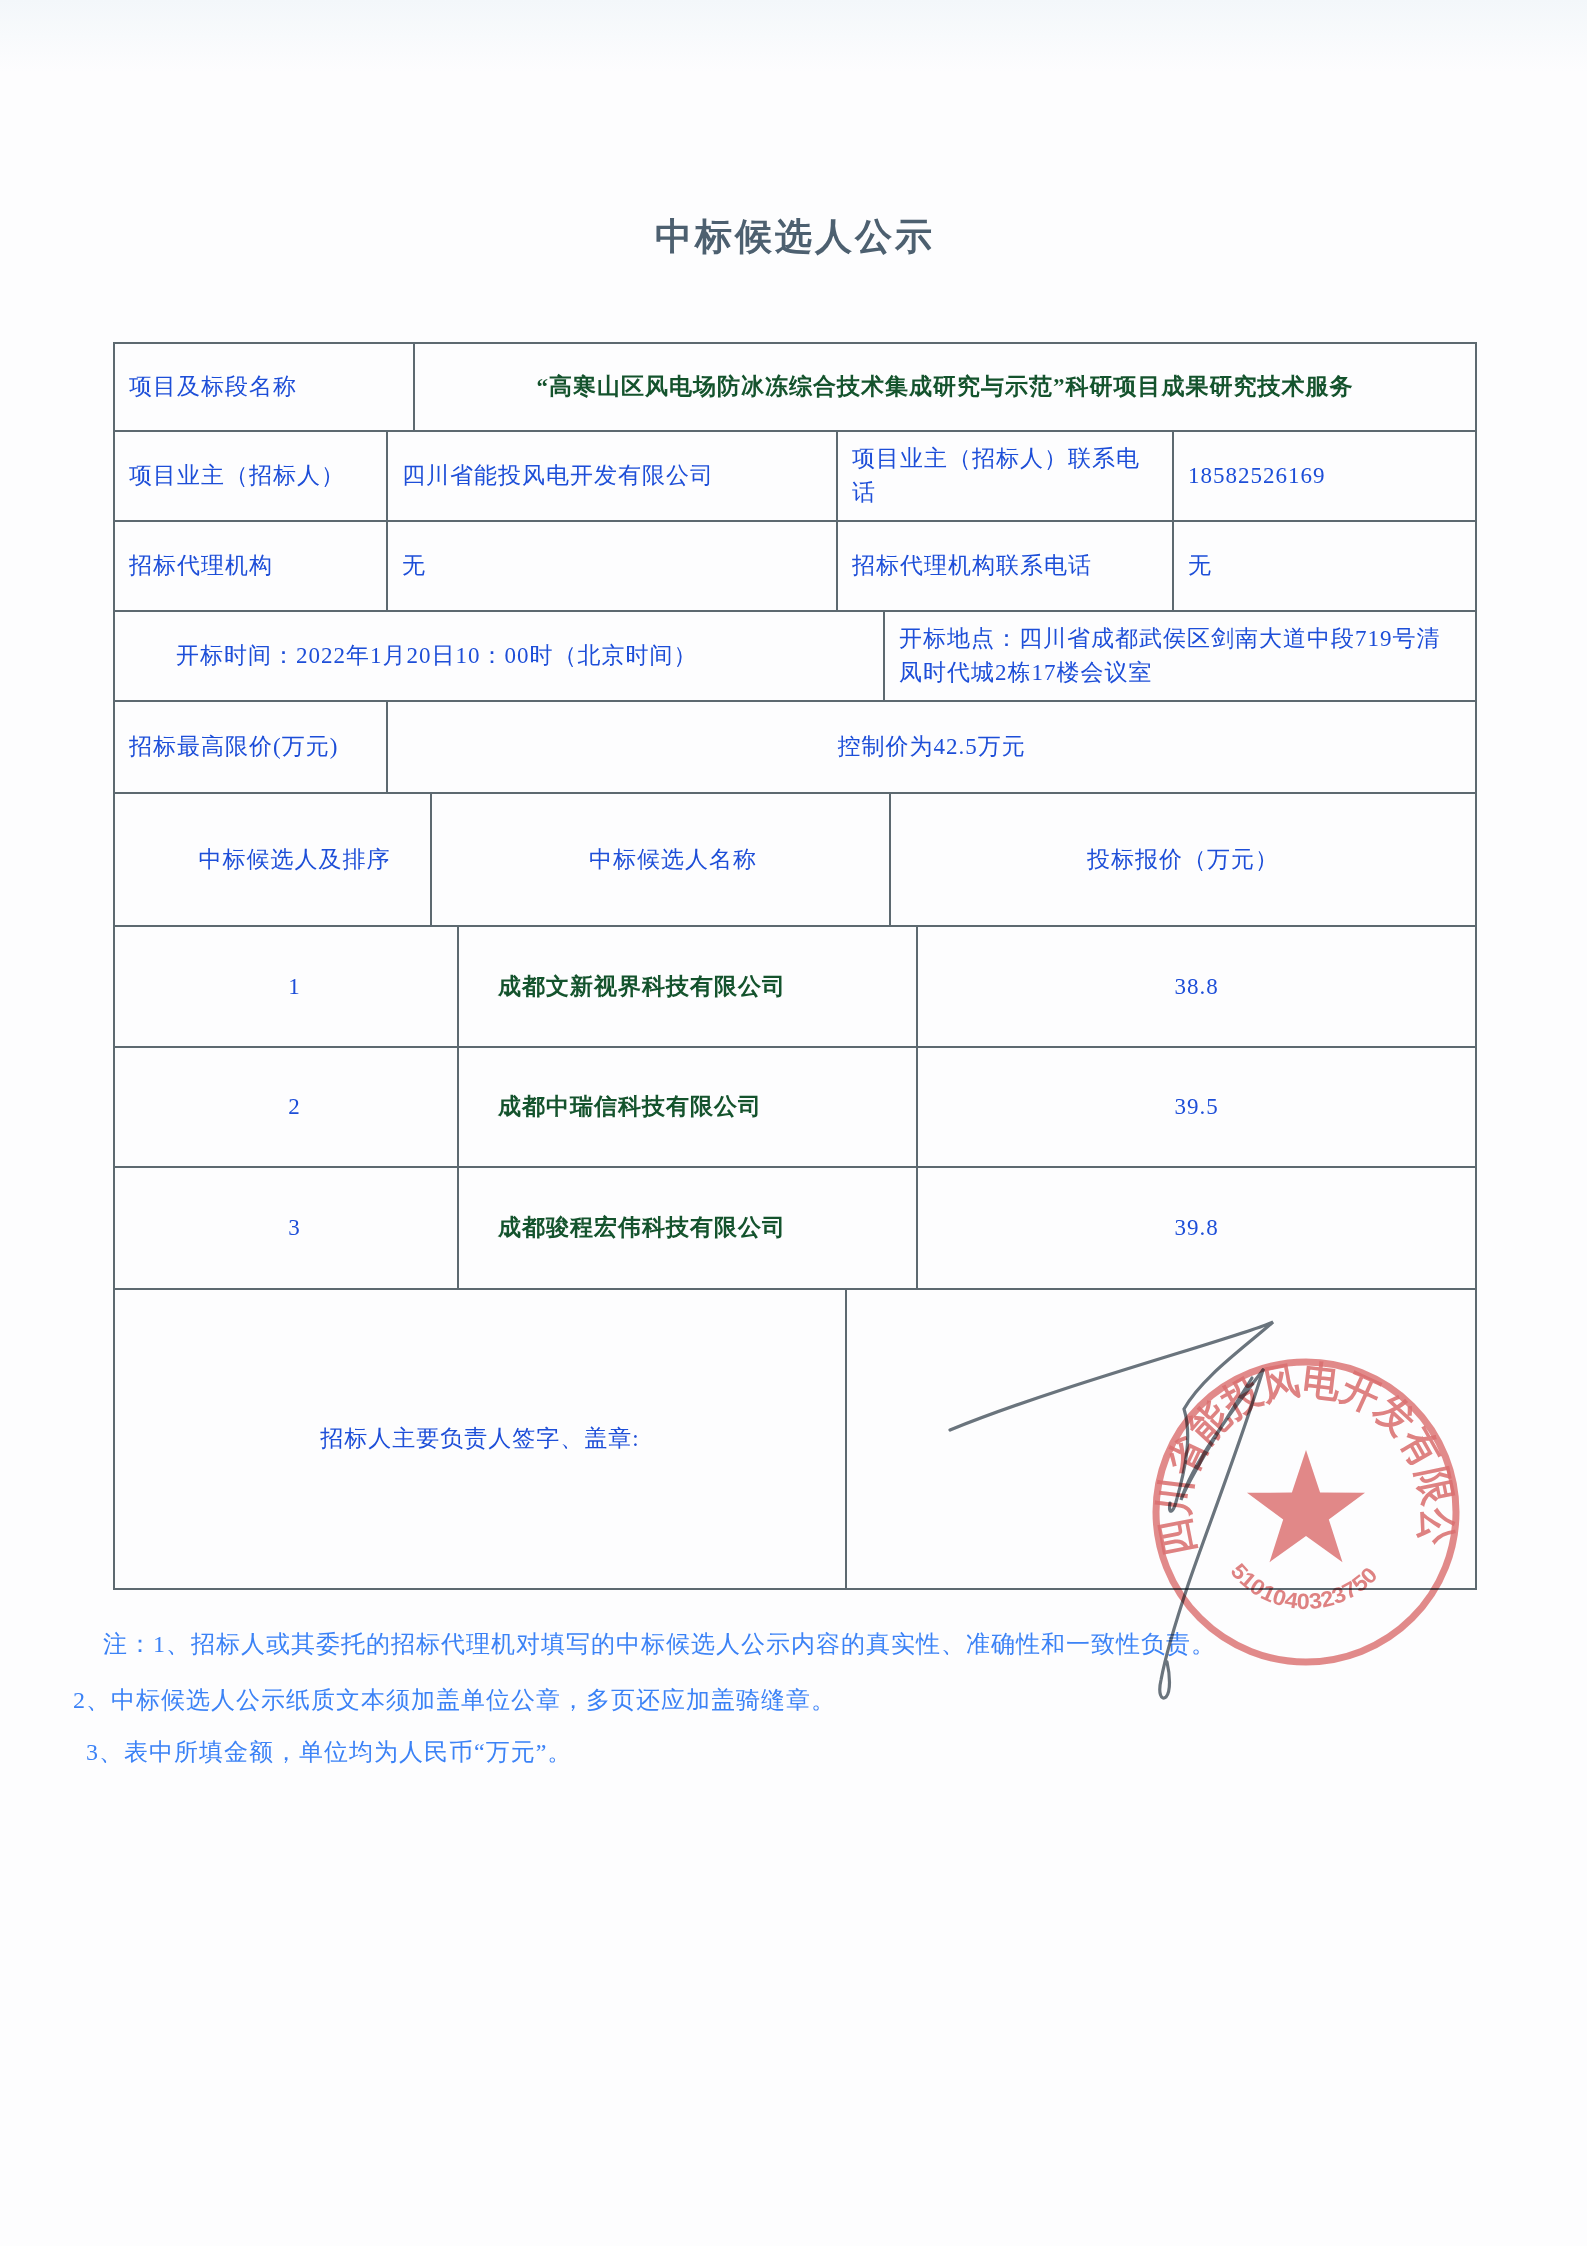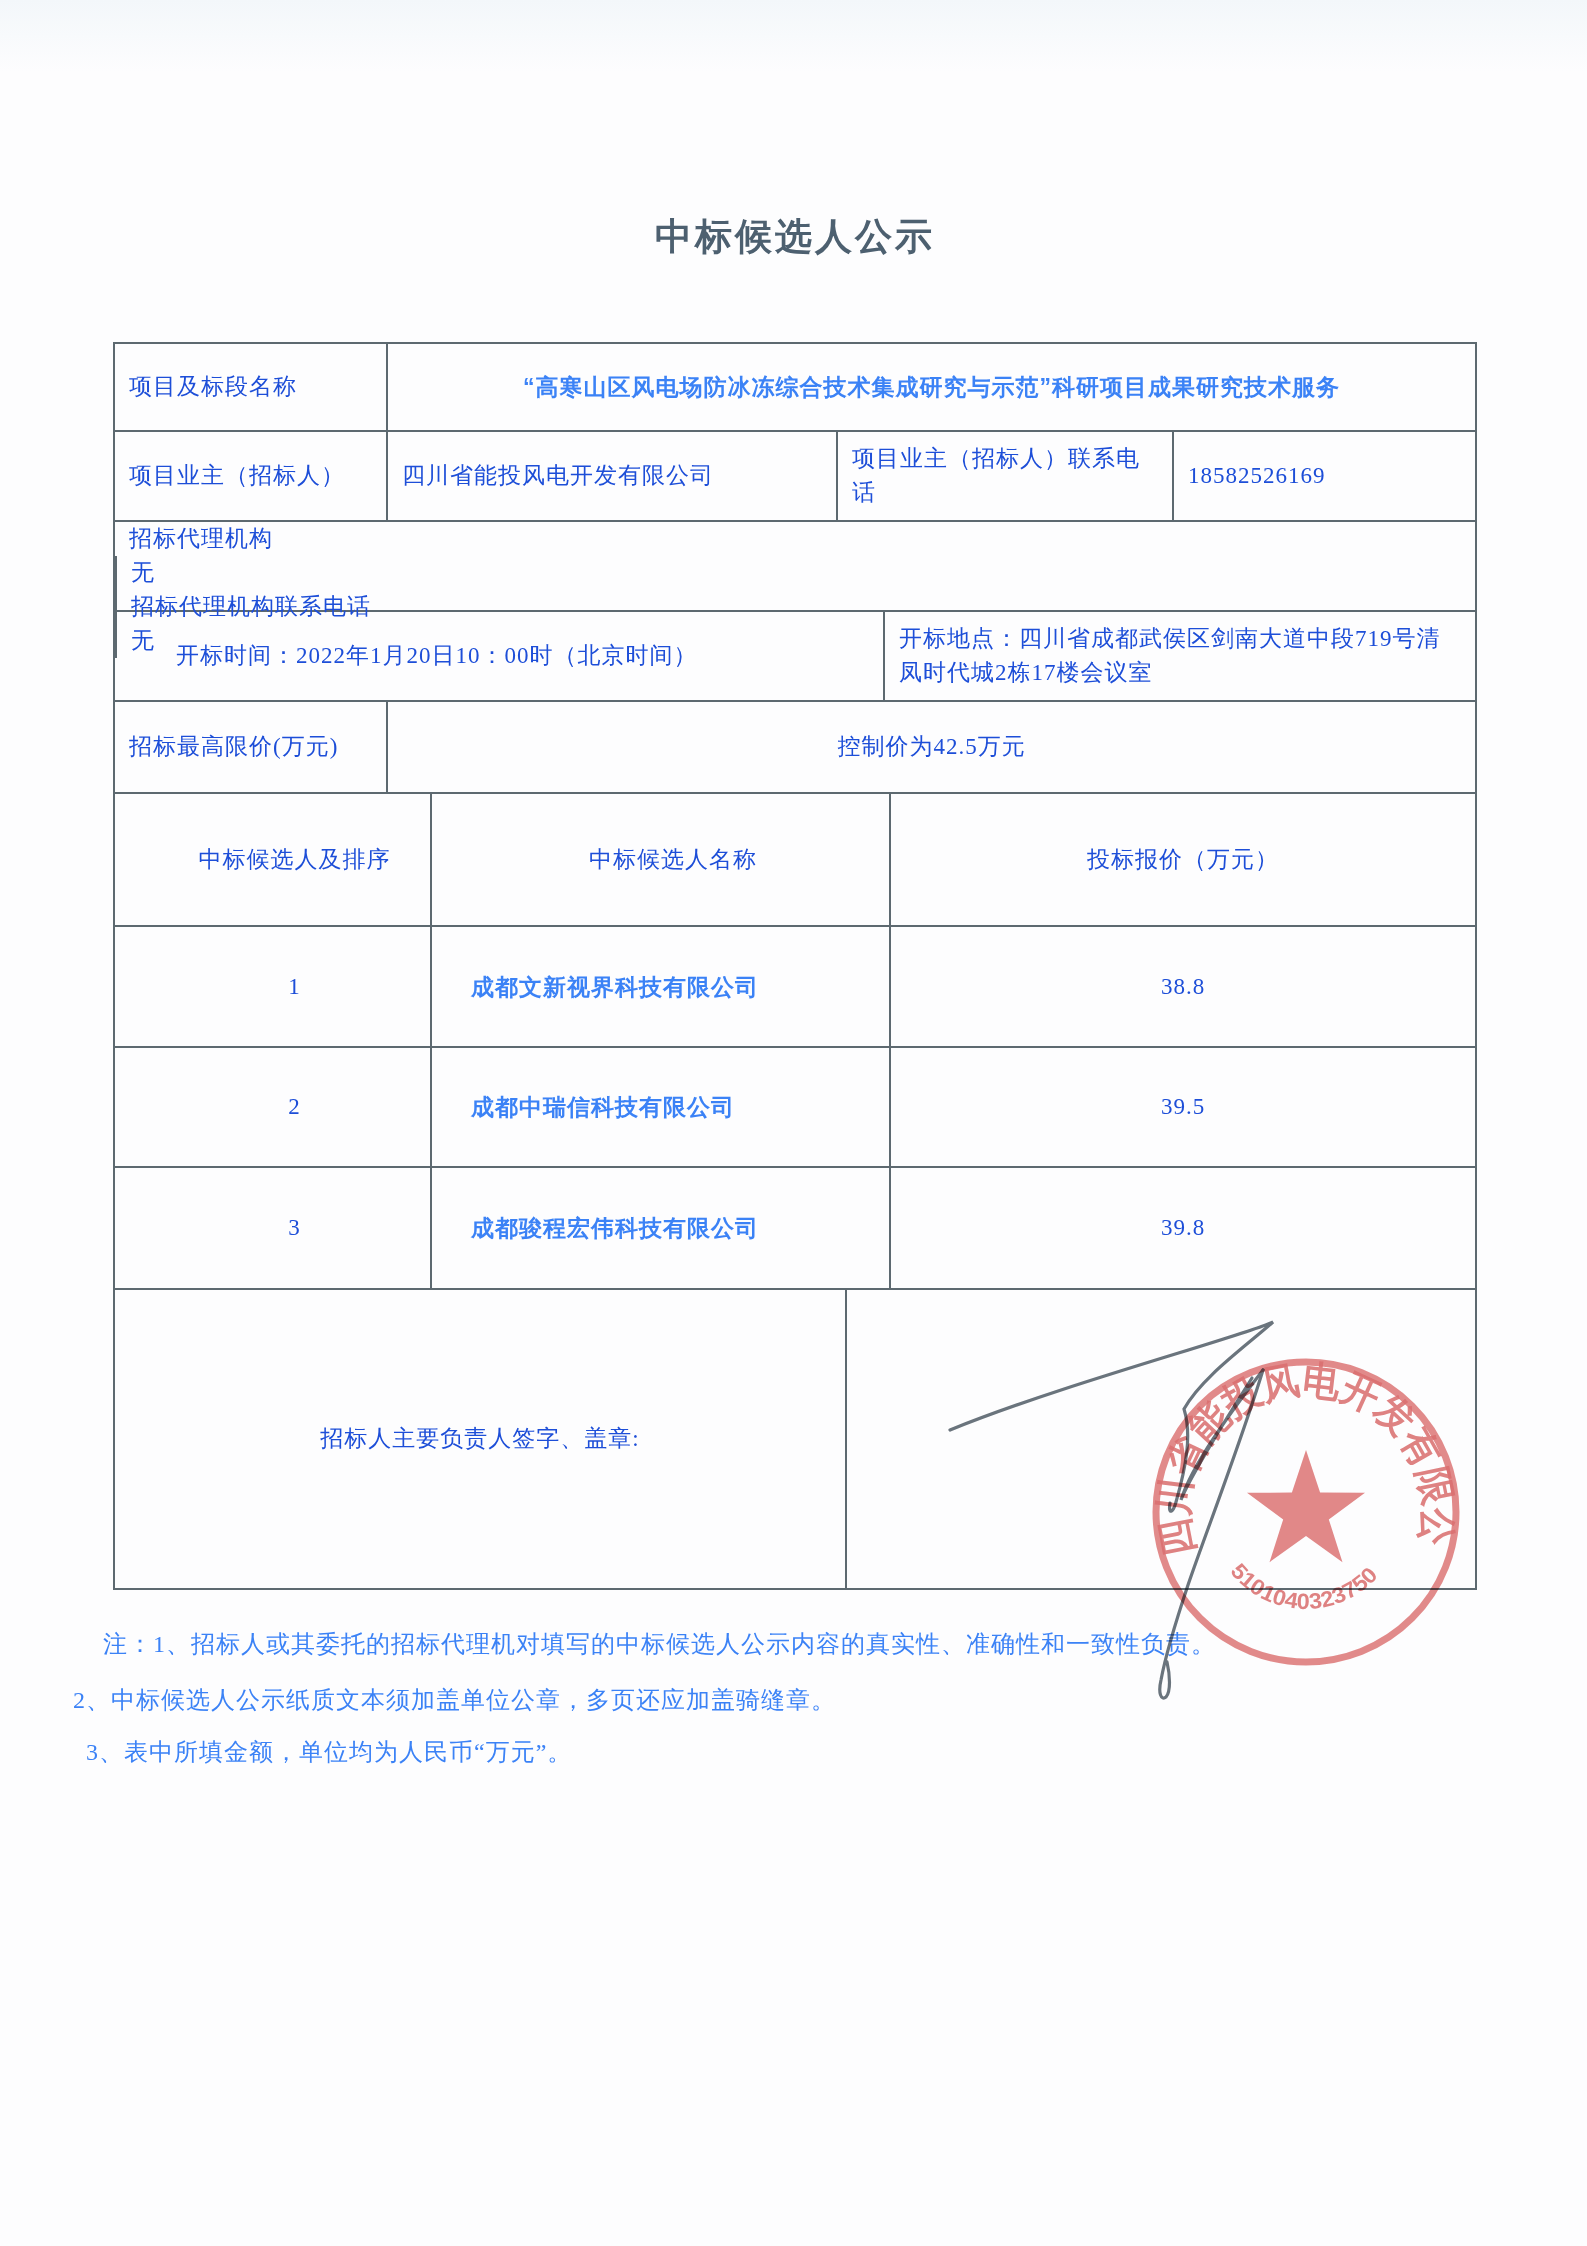--- a/index.html
+++ b/index.html
@@ -34,23 +34,23 @@
   .cell{
     box-sizing:border-box;
     display:flex;align-items:center;
     padding:0 14px;
     font-size:23px;line-height:34px;
     color:#1d4ed8;
     letter-spacing:1px;
   }
   .cell + .cell{border-left:2px solid #5d6970;}
   .c-center{justify-content:center;text-align:center;}
-  .c-bold{font-family:Liberation Sans, sans-serif;font-weight:bold;color:#3b82f6;}
+  .c-bold{font-family:Liberation Serif, serif;font-weight:bold;color:#14532d;margin-left:27px;}
   
-  .h-r1{height:86px;} .h-r2{height:90px;} .h-r3{height:90px;flex-direction:column;} .h-r4{height:90px;padding-left:47px;}
+  .h-r1{height:86px;} .h-r2{height:90px;} .h-r3{height:90px;} .h-r4{height:90px;padding-left:47px;}
   .h-r5{height:92px;} .h-r6{height:133px;} .h-r7{height:121px;} .h-r8{height:120px;}
   .h-r9{height:122px;} .h-r10{height:300px;}
   
   .w-label{width:271px;}
   .w-val2{width:450px;}
   .w-lab3{width:336px;}
   .w-flex{flex:1;}
   .w-lefthalf{width:721px;}
   .w-rank{width:271px;margin-left:44px;}
   .w-name{width:459px;padding-left:39px;}

